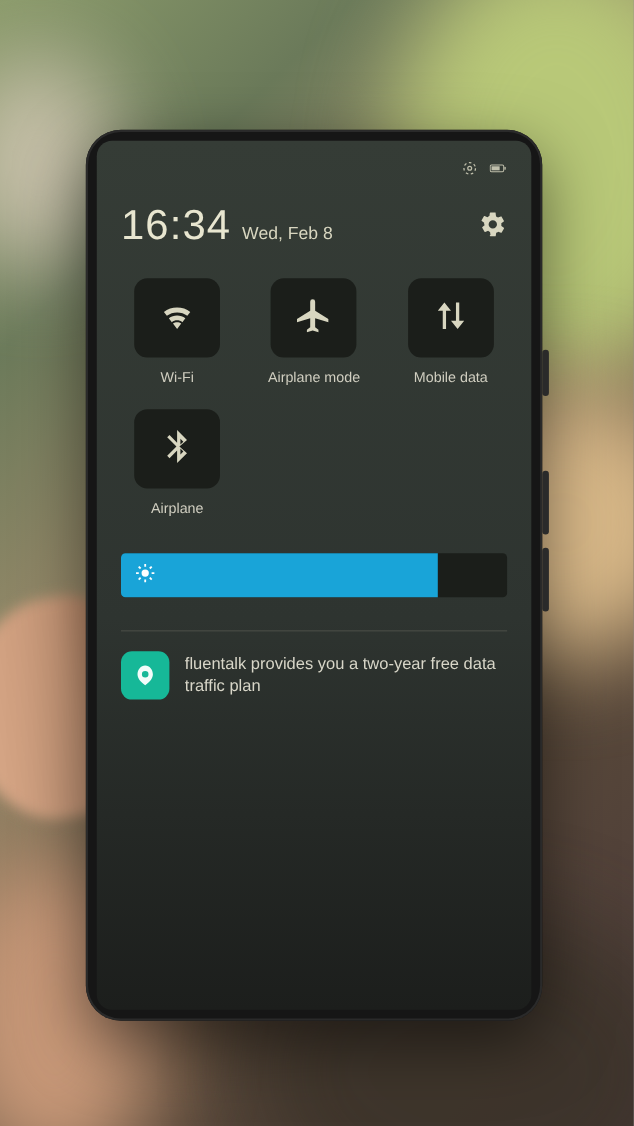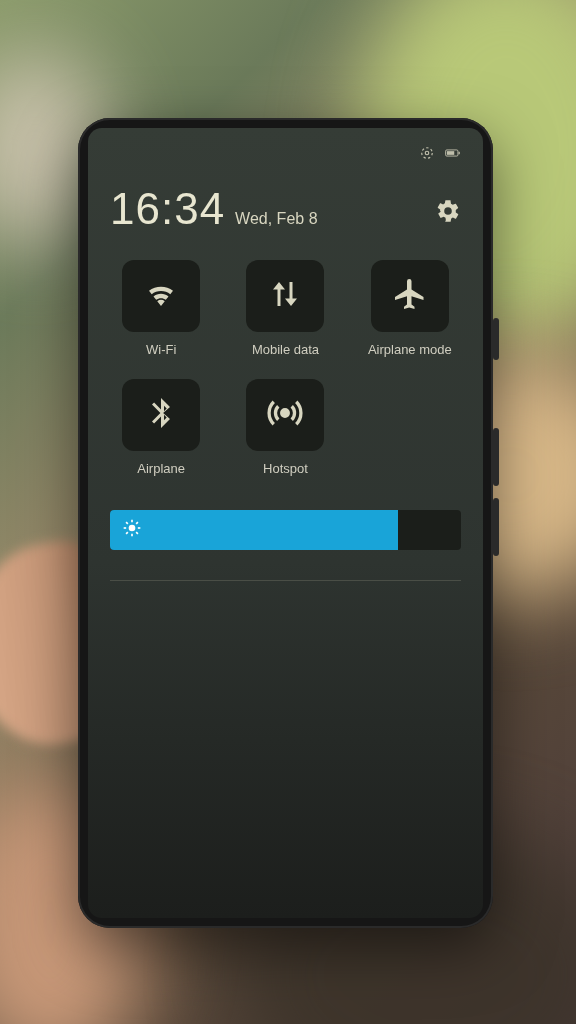--- a/index.html
+++ b/index.html
@@ -64,21 +64,21 @@
     height:18px; margin-bottom:20px;
     opacity:0.85;
   }
   .status-bar svg { width:16px; height:14px; }
 
   .header-row {
     display:flex; align-items:baseline; justify-content:space-between;
     margin-bottom: 26px;
   }
   .time-date { display:flex; align-items:baseline; gap:10px; }
-  .clock { font-size: 44px; font-weight:400; color:#e8e6d0; letter-spacing:1px; }
+  .clock { font-size: 38px; font-weight:400; color:#e8e6d0; letter-spacing:1px; }
   .date { font-size: 16px; color:#d8d6c0; }
   .settings-icon { color:#d8d6c0; }
 
   .tiles {
     display:grid;
     grid-template-columns: repeat(3, 1fr);
     gap: 22px 22px;
     margin-bottom: 34px;
   }
   .tile { display:flex; flex-direction:column; align-items:center; gap:10px; }
@@ -190,61 +190,49 @@
               </svg>
           </span>
         </div>
         <div class="tile-label">Wi-Fi</div>
       </div>
 
       <div class="tile">
         <div class="tile-box">
           <span>
             <svg viewBox="0 0 24 24" fill="#d8d6c0">
+                <path d="M21 16v-2l-8-5V3.5a1.5 1.5 0 0 0-3 0V9l-8 5v2l8-2.5V19l-2 1.5V22l3.5-1 3.5 1v-1.5L13 19v-5.5l8 2.5z"></path>
+              </svg>
+          </span>
+        </div>
+        <div class="tile-label">Airplane mode</div>
+      </div>
+
+      <div class="tile">
+        <div class="tile-box">
+          <span>
+            <svg viewBox="0 0 24 24" fill="#d8d6c0">
                 <path d="M8 4l-4 5h3v11h2V9h3L8 4zm8 16l4-5h-3V4h-2v11h-3l4 5z"></path>
               </svg>
           </span>
         </div>
         <div class="tile-label">Mobile data</div>
       </div>
 
       <div class="tile">
         <div class="tile-box">
           <span>
             <svg viewBox="0 0 24 24" fill="#d8d6c0">
-                <path d="M21 16v-2l-8-5V3.5a1.5 1.5 0 0 0-3 0V9l-8 5v2l8-2.5V19l-2 1.5V22l3.5-1 3.5 1v-1.5L13 19v-5.5l8 2.5z"></path>
-              </svg>
-          </span>
-        </div>
-        <div class="tile-label">Airplane mode</div>
-      </div>
-
-      <div class="tile">
-        <div class="tile-box">
-          <span>
-            <svg viewBox="0 0 24 24" fill="#d8d6c0">
                 <path d="M12 2v7.6L7.4 5 6 6.4 11.6 12 6 17.6 7.4 19l4.6-4.6V22l6-6-4.6-4L18 8l-6-6zm2 5.2L15.8 9 14 10.8V7.2zm0 9.6v-3.6L15.8 15 14 16.8z"></path>
               </svg>
           </span>
         </div>
         <div class="tile-label">Airplane</div>
       </div>
 
-      <div class="tile">
-        <div class="tile-box">
-          <span>
-            <svg viewBox="0 0 24 24" fill="none" stroke="#d8d6c0" stroke-width="2.2">
-                <circle cx="12" cy="12" r="2.2" fill="#d8d6c0"></circle>
-                <path d="M7.5 16.5a6.4 6.4 0 0 1 0-9M16.5 7.5a6.4 6.4 0 0 1 0 9"></path>
-                <path d="M4.5 19.5a10.6 10.6 0 0 1 0-15M19.5 4.5a10.6 10.6 0 0 1 0 15"></path>
-              </svg>
-          </span>
-        </div>
-        <div class="tile-label">Hotspot</div>
-      </div>
 
 
     </div>
 
     <div class="brightness">
       <div class="brightness-fill" style="width: 82%;">
         <span>
           <svg viewBox="0 0 24 24" fill="#fff">
               <circle cx="12" cy="12" r="4"></circle>
               <g stroke="#fff" stroke-width="2">
@@ -257,15 +245,23 @@
                 <line x1="4.9" y1="19.1" x2="7" y2="17"></line>
                 <line x1="17" y1="7" x2="19.1" y2="4.9"></line>
               </g>
             </svg>
         </span>
       </div>
     </div>
 
     <div class="divider"></div>
 
+    <div class="notif">
+      <div class="notif-icon">
+        <svg width="24" height="24" viewBox="0 0 24 24" fill="#fff">
+            <path d="M12 3C8 3 5 7 5 11c0 4 3 7 7 10 4-3 7-6 7-10 0-4-3-8-7-8zm0 11a3 3 0 1 1 0-6 3 3 0 0 1 0 6z" opacity="0.95"></path>
+          </svg>
+      </div>
+      <div class="notif-text">fluentalk provides you a two-year free data traffic plan</div>
+    </div>
 
   </div>
 </div>
 
 </body></html>

